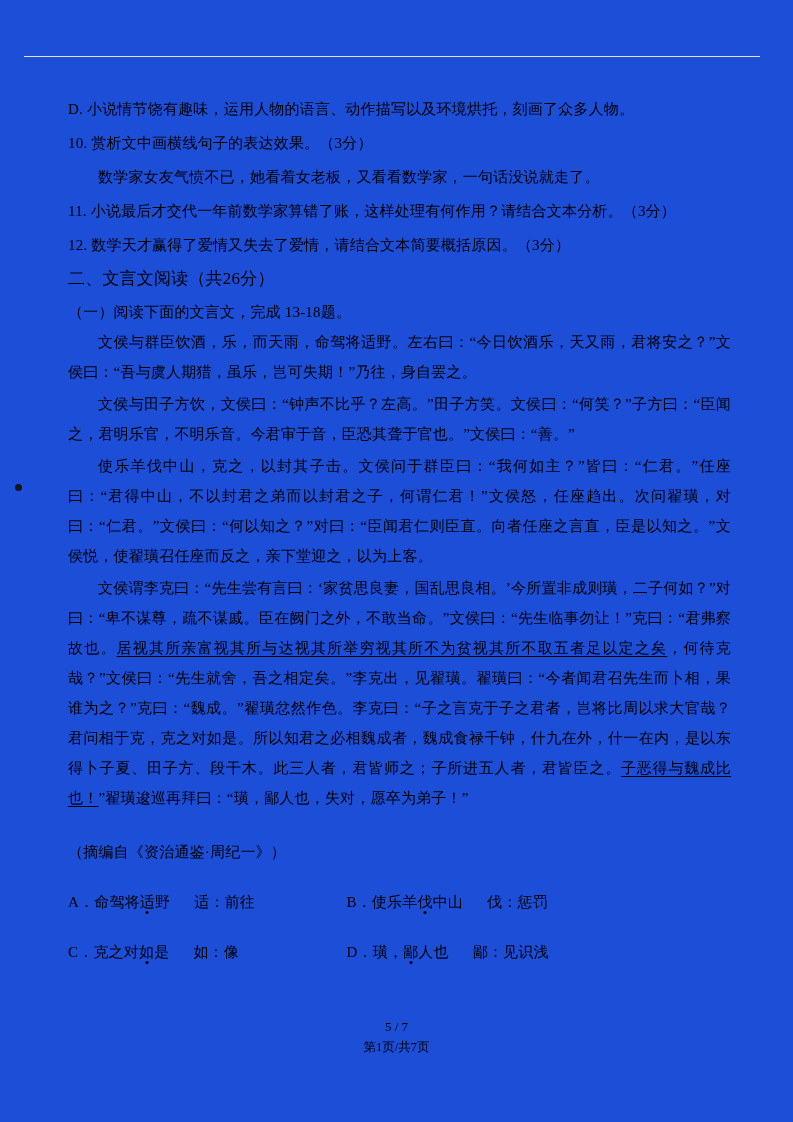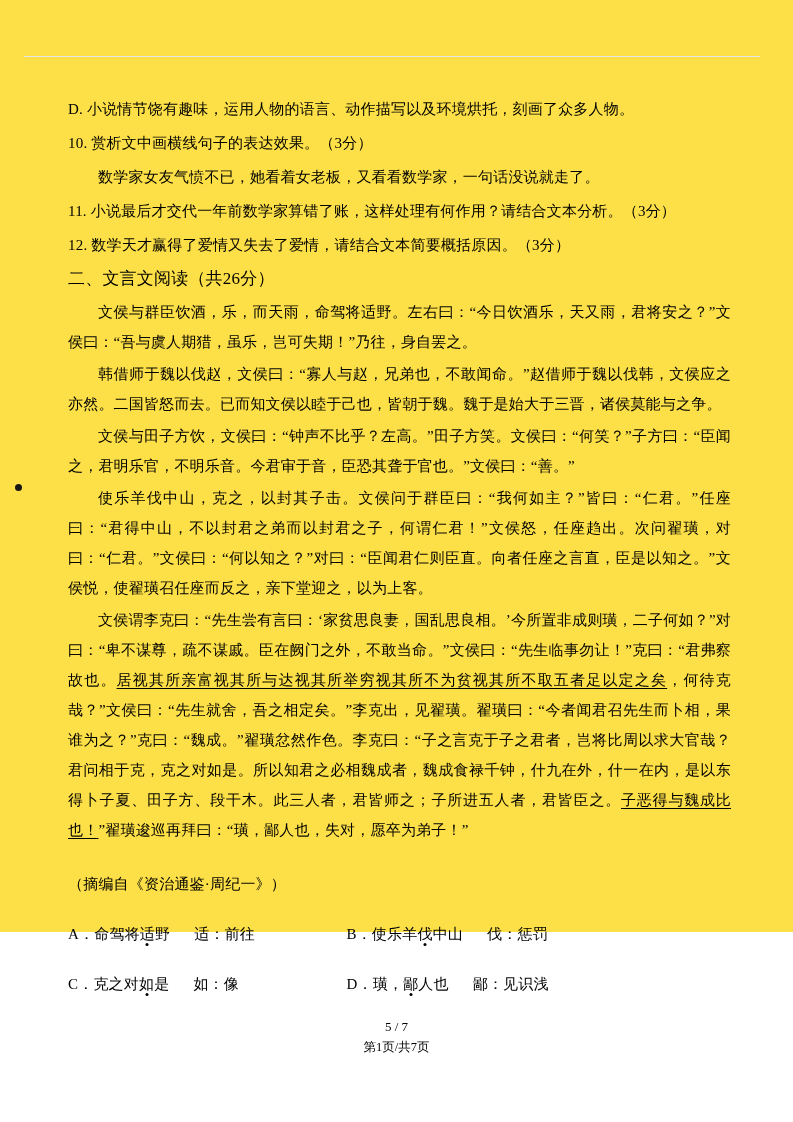--- a/index.html
+++ b/index.html
@@ -4,21 +4,21 @@
 <style>
   * { margin:0; padding:0; box-sizing:border-box; }
   html,body { background:#ffffff; }
   body {
     width:793px; height:1122px;
     font-family:"Liberation Serif","DejaVu Serif",serif;
     color:#000;
     position:relative;
     overflow:hidden;
   }
-  .page { position:relative; width:793px; height:932px; background:#fde047; }
+  .page { position:relative; width:793px; height:1122px; background:#1d4ed8; }
   .scan-streak { position:absolute; top:56px; left:24px; width:736px; height:1px; background:#e4e4e4; }
   .scan-dot { position:absolute; top:484px; left:15px; width:7px; height:7px; background:#161616; border-radius:50%; }
   .content {
     position:absolute; left:68px; top:94px; width:663px;
     font-size:15px; line-height:30px; text-align:justify;
     letter-spacing:0.2px;
   }
   .qline { margin-bottom:4px; }
   .indent { text-indent:2em; }
   .section-title { font-size:17px; font-weight:normal; margin:3px 0 3px; }
@@ -56,23 +56,23 @@
 
     <p class="qline">D. 小说情节饶有趣味，运用人物的语言、动作描写以及环境烘托，刻画了众多人物。</p>
 
     <p class="qline">10. 赏析文中画横线句子的表达效果。（3分）</p>
     <p class="qline indent">数学家女友气愤不已，她看着女老板，又看看数学家，一句话没说就走了。</p>
 
     <p class="qline">11. 小说最后才交代一年前数学家算错了账，这样处理有何作用？请结合文本分析。（3分）</p>
     <p class="qline">12. 数学天才赢得了爱情又失去了爱情，请结合文本简要概括原因。（3分）</p>
 
     <h2 class="section-title">二、文言文阅读（共26分）</h2>
+    <p>（一）阅读下面的文言文，完成 13-18题。</p>
 
     <p class="indent passage-p">文侯与群臣饮酒，乐，而天雨，命驾将适野。左右曰：“今日饮酒乐，天又雨，君将安之？”文侯曰：“吾与虞人期猎，虽乐，岂可失期！”乃往，身自罢之。</p>
-    <p class="indent passage-p">韩借师于魏以伐赵，文侯曰：“寡人与赵，兄弟也，不敢闻命。”赵借师于魏以伐韩，文侯应之亦然。二国皆怒而去。已而知文侯以睦于己也，皆朝于魏。魏于是始大于三晋，诸侯莫能与之争。</p>
     <p class="indent passage-p">文侯与田子方饮，文侯曰：“钟声不比乎？左高。”田子方笑。文侯曰：“何笑？”子方曰：“臣闻之，君明乐官，不明乐音。今君审于音，臣恐其聋于官也。”文侯曰：“善。”</p>
     <p class="indent passage-p">使乐羊伐中山，克之，以封其子击。文侯问于群臣曰：“我何如主？”皆曰：“仁君。”任座曰：“君得中山，不以封君之弟而以封君之子，何谓仁君！”文侯怒，任座趋出。次问翟璜，对曰：“仁君。”文侯曰：“何以知之？”对曰：“臣闻君仁则臣直。向者任座之言直，臣是以知之。”文侯悦，使翟璜召任座而反之，亲下堂迎之，以为上客。</p>
 
     <p class="indent passage-p"><span>文侯谓李克曰：“先生尝有言曰：‘家贫思良妻，国乱思良相。’今所置非成则璜，二子何如？”对曰：“卑不谋尊，疏不谋戚。臣在阙门之外，不敢当命。”文侯曰：“先生临事勿让！”克曰：“君弗察故也。</span><span class="underline">居视其所亲富视其所与达视其所举穷视其所不为贫视其所不取五者足以定之矣</span><span>，何待克哉？”文侯曰：“先生就舍，吾之相定矣。”李克出，见翟璜。翟璜曰：“今者闻君召先生而卜相，果谁为之？”克曰：“魏成。”翟璜忿然作色。李克曰：“子之言克于子之君者，岂将比周以求大官哉？君问相于克，克之对如是。所以知君之必相魏成者，魏成食禄千钟，什九在外，什一在内，是以东得卜子夏、田子方、段干木。此三人者，君皆师之；子所进五人者，君皆臣之。</span><span class="underline">子恶得与魏成比也！</span><span>”翟璜逡巡再拜曰：“璜，鄙人也，失对，愿卒为弟子！”</span></p>
 
     <p class="source-line">（摘编自《资治通鉴·周纪一》）</p>
 
 
     <div class="opt-row">
       <span class="opt opt-first"><span>A．</span><span>命驾将</span><span class="emph">适</span><span>野</span><span class="gloss">适：前往</span></span>

